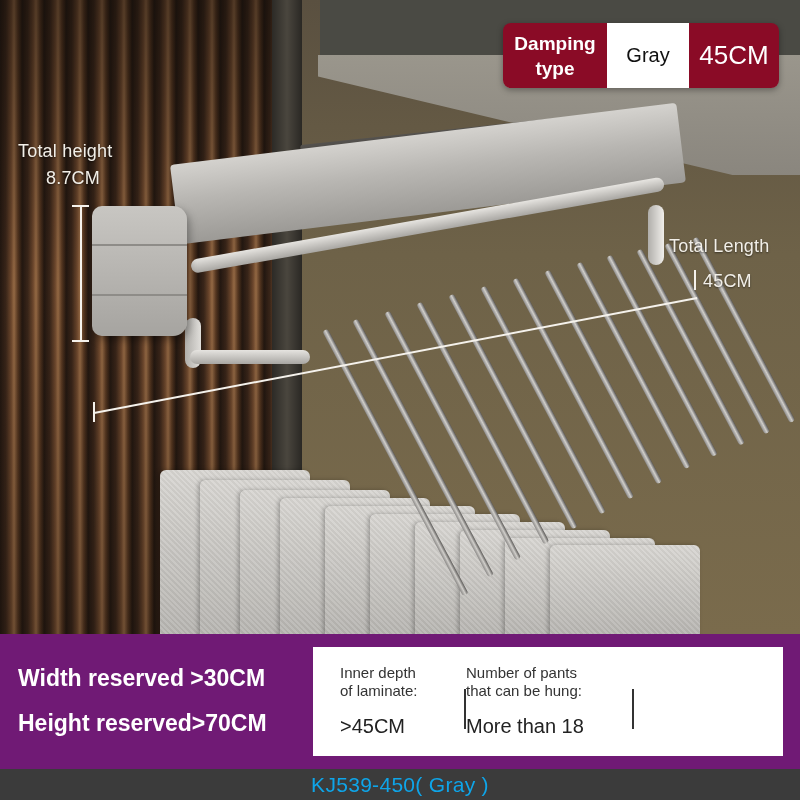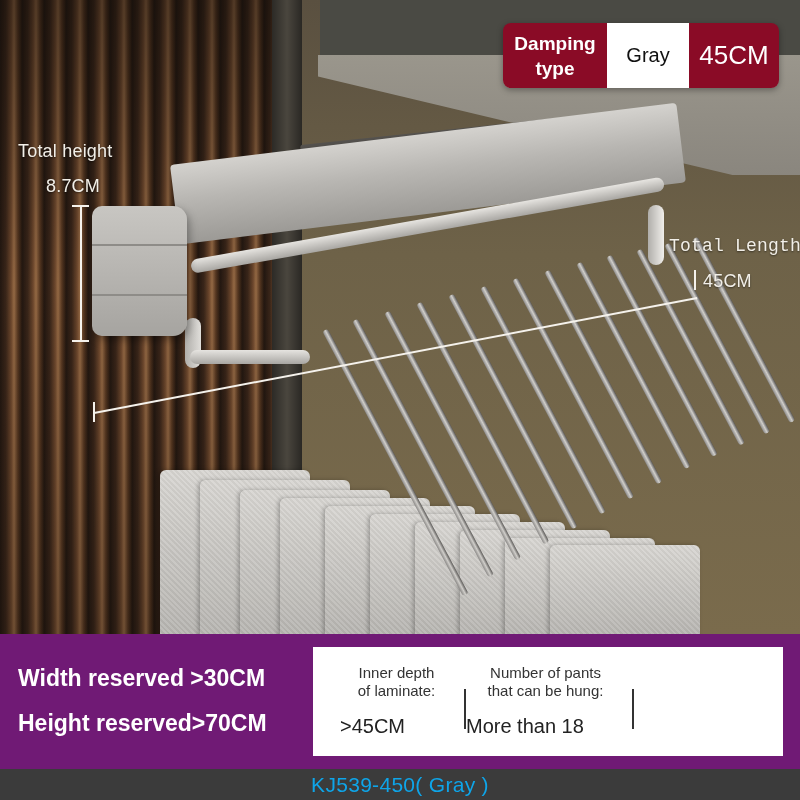--- a/index.html
+++ b/index.html
@@ -54,25 +54,25 @@
             border-radius: 3px; transform-origin: top center; }
   .side-hooks { position: absolute; left: 165px; top: 470px; width: 130px; height: 60px;
            background: repeating-linear-gradient(100deg, transparent 0 18px, #3a3836 18px 24px);
            opacity: 0.8; }
 
   
   .dim-label { position: absolute; color: #f2efe8; font-size: 18px; letter-spacing: 0.2px;
                text-shadow: 0 1px 2px rgba(0,0,0,0.5); white-space: nowrap; }
   .dim-line { position: absolute; background: #f5f2ec; }
   .height-label { left: 18px; top: 141px; }
-  .height-value { left: 46px; top: 176px; }
+  .height-value { left: 46px; top: 168px; }
   .height-vline { left: 80px; top: 205px; width: 1.5px; height: 135px; }
   .height-cap-top { left: 72px; top: 205px; width: 17px; height: 1.5px; }
   .height-cap-bot { left: 72px; top: 340px; width: 17px; height: 1.5px; }
-  .length-label { left: 669px; top: 236px; font-family: Liberation Mono, monospace; }
+  .length-label { left: 669px; top: 236px; }
   .length-value { left: 703px; top: 271px; }
   .length-line { left: 94px; top: 412px; width: 614px; height: 1.5px;
                  transform: rotate(-10.8deg); transform-origin: left center; }
   .length-cap-left { left: 93px; top: 402px; width: 1.5px; height: 20px; }
   .length-cap-right { left: 694px; top: 270px; width: 1.5px; height: 20px; }
 
   
   .spec-badge { position: absolute; left: 503px; top: 23px; width: 276px; height: 65px;
                 display: flex; border-radius: 8px; overflow: hidden; box-shadow: 0 2px 6px rgba(0,0,0,0.35); }
   .badge-cell { display: flex; align-items: center; justify-content: center; text-align: center; }
@@ -85,21 +85,21 @@
   .reserve-line { position: absolute; left: 18px; color: #fff; font-weight: bold; font-size: 23px; white-space: nowrap; }
   .reserve-width { top: 31px; }
   .reserve-height { top: 76px; }
 
   .spec-box { position: absolute; left: 313px; top: 13px; width: 470px; height: 109px; background: #fff;
               display: flex; }
   .spec-col { position: relative; padding-top: 17px; }
   .spec-col-1 { width: 140px; padding-left: 27px; }
   .spec-col-2 { width: 172px; padding-left: 13px; }
   .spec-col-3 { width: 158px; padding-left: 25px; }
-  .spec-title { color: #333; font-size: 15px; line-height: 18px; white-space: nowrap; text-align: center; }
+  .spec-title { color: #333; font-size: 15px; line-height: 18px; white-space: nowrap; }
   .spec-value { color: #222; font-size: 20px; margin-top: 15px; white-space: nowrap; }
   .spec-divider { position: absolute; width: 1.5px; height: 40px; background: #333; top: 42px; }
   .spec-divider-1 { left: 151px; }
   .spec-divider-2 { left: 319px; }
 
   
   .footer { position: absolute; left: 0; top: 769px; width: 800px; height: 31px; background: #3b3b3b;
             display: flex; align-items: center; justify-content: center; }
   .model-text { color: #0ea5e9; font-size: 21px; letter-spacing: 0.3px; }
 </style>

